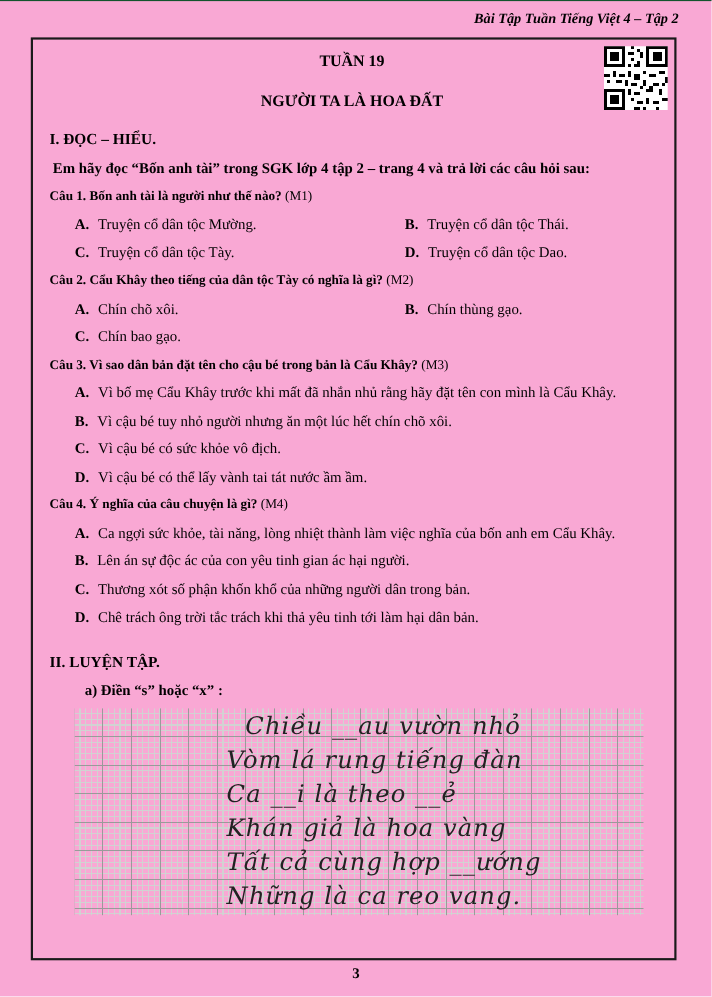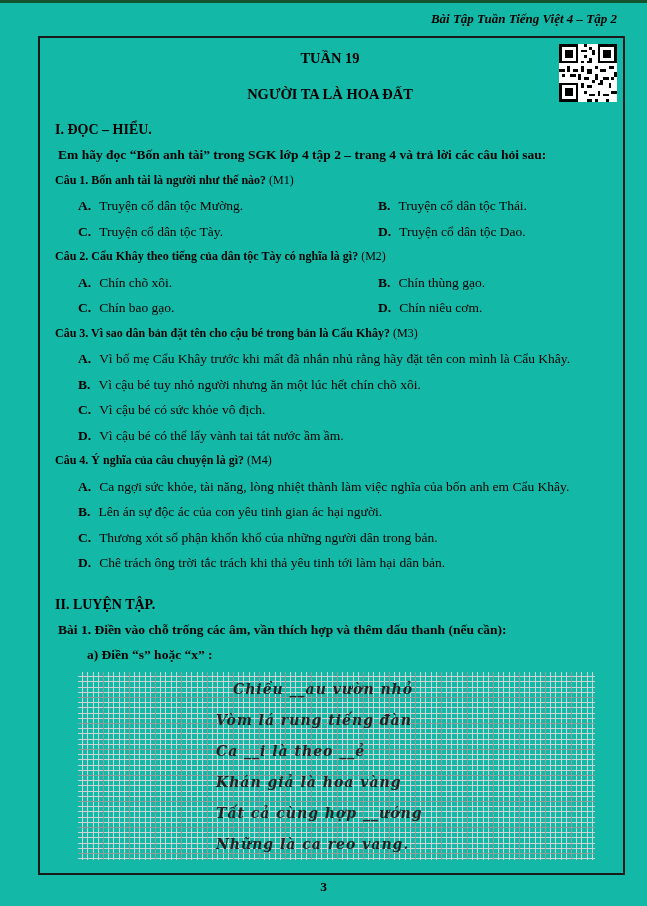--- a/index.html
+++ b/index.html
@@ -1,31 +1,31 @@
 <!DOCTYPE html>
 <html><head>
 <meta charset="utf-8">
 <style>
   html,body{margin:0;padding:0;background:#fff;}
   .page{
     position:relative;
     width:647px;height:906px;
-    background:#14b8a6;
+    background:#f9a8d4;
     font-family:"Liberation Serif","DejaVu Serif",serif;
     color:#000;
-    border-top:3px solid #14532d;
+    border-top:1px solid #14532d;
     box-sizing:border-box;
     overflow:hidden;
   }
   .running-header{
     position:absolute;top:8px;right:30px;
     font-size:13px;font-weight:bold;font-style:italic;
   }
   .content-box{
-    position:absolute;left:38px;top:33px;
+    position:absolute;left:28px;top:33px;
     width:587px;height:839px;
     border:2px solid #1a1a1a;
     box-sizing:border-box;
     padding:6px 18px 0 15px;
     overflow:hidden;
   }
   .qr{
     position:absolute;top:6px;right:6px;
     width:58px;height:58px;
   }
@@ -68,22 +68,22 @@
     width:517px;height:188px;
     background:
       repeating-linear-gradient(to right,  transparent 0 25px, #9a9a9a 25px 26px),
       repeating-linear-gradient(to bottom, transparent 0 25px, #9a9a9a 25px 26px),
       repeating-linear-gradient(to right,  transparent 0 4.2px, #d2d2d2 4.2px 5.2px),
       repeating-linear-gradient(to bottom, transparent 0 4.2px, #d2d2d2 4.2px 5.2px);
   }
   .hw-line{
     position:absolute;left:138px;
     font-family:"DejaVu Serif",cursive;
-    font-style:italic;font-weight:bold;
-    font-size:14px;line-height:30px;
+    font-style:italic;font-weight:normal;
+    font-size:22px;line-height:30px;
     color:#222;white-space:nowrap;
     letter-spacing:1px;
   }
   .hw-line.indented{left:155px;}
   .page-number{
     position:absolute;left:0;right:0;top:876px;
     text-align:center;font-size:13.5px;font-weight:bold;
   }
 </style>
 </head>
@@ -169,21 +169,20 @@
         <div class="opt"><span class="letter">D.</span><span>Truyện cổ dân tộc Dao.</span></div>
       </div>
     </div>
 
     <div>
       <div class="stem"><span class="b">Câu 2. Cẩu Khây theo tiếng của dân tộc Tày có nghĩa là gì?</span> <span>(M2)</span></div>
       <div class="opts two">
         <div class="opt"><span class="letter">A.</span><span>Chín chõ xôi.</span></div>
         <div class="opt"><span class="letter">B.</span><span>Chín thùng gạo.</span></div>
         <div class="opt"><span class="letter">C.</span><span>Chín bao gạo.</span></div>
-        <div class="opt"><span class="letter">D.</span><span>Chín niêu cơm.</span></div>
       </div>
     </div>
 
     <div>
       <div class="stem"><span class="b">Câu 3. Vì sao dân bản đặt tên cho cậu bé trong bản là Cẩu Khây?</span> <span>(M3)</span></div>
       <div class="opts">
         <div class="opt"><span class="letter">A.</span><span>Vì bố mẹ Cẩu Khây trước khi mất đã nhắn nhủ rằng hãy đặt tên con mình là Cẩu Khây.</span></div>
         <div class="opt"><span class="letter">B.</span><span>Vì cậu bé tuy nhỏ người nhưng ăn một lúc hết chín chõ xôi.</span></div>
         <div class="opt"><span class="letter">C.</span><span>Vì cậu bé có sức khỏe vô địch.</span></div>
         <div class="opt"><span class="letter">D.</span><span>Vì cậu bé có thể lấy vành tai tát nước ầm ầm.</span></div>
@@ -194,21 +193,20 @@
       <div class="stem"><span class="b">Câu 4. Ý nghĩa của câu chuyện là gì?</span> <span>(M4)</span></div>
       <div class="opts">
         <div class="opt"><span class="letter">A.</span><span>Ca ngợi sức khỏe, tài năng, lòng nhiệt thành làm việc nghĩa của bốn anh em Cẩu Khây.</span></div>
         <div class="opt"><span class="letter">B.</span><span>Lên án sự độc ác của con yêu tinh gian ác hại người.</span></div>
         <div class="opt"><span class="letter">C.</span><span>Thương xót số phận khốn khổ của những người dân trong bản.</span></div>
         <div class="opt"><span class="letter">D.</span><span>Chê trách ông trời tắc trách khi thả yêu tinh tới làm hại dân bản.</span></div>
       </div>
     </div>
 
     <div class="sec-heading second">II. LUYỆN TẬP.</div>
-    <div class="intro">Bài 1. Điền vào chỗ trống các âm, vần thích hợp và thêm dấu thanh (nếu cần):</div>
     <div class="sub-item">a)  Điền “s” hoặc “x” :</div>
 
     <div class="hw-grid">
       <div class="hw-line indented" style="top:2px">Chiều __au vườn nhỏ</div>
       <div class="hw-line" style="top:33px">Vòm lá rung tiếng đàn</div>
       <div class="hw-line" style="top:64px">Ca __i là theo __ẻ</div>
       <div class="hw-line" style="top:95px">Khán giả là hoa vàng</div>
       <div class="hw-line" style="top:126px">Tất cả cùng hợp __ướng</div>
       <div class="hw-line" style="top:157px">Những là ca reo vang.</div>
     </div>

